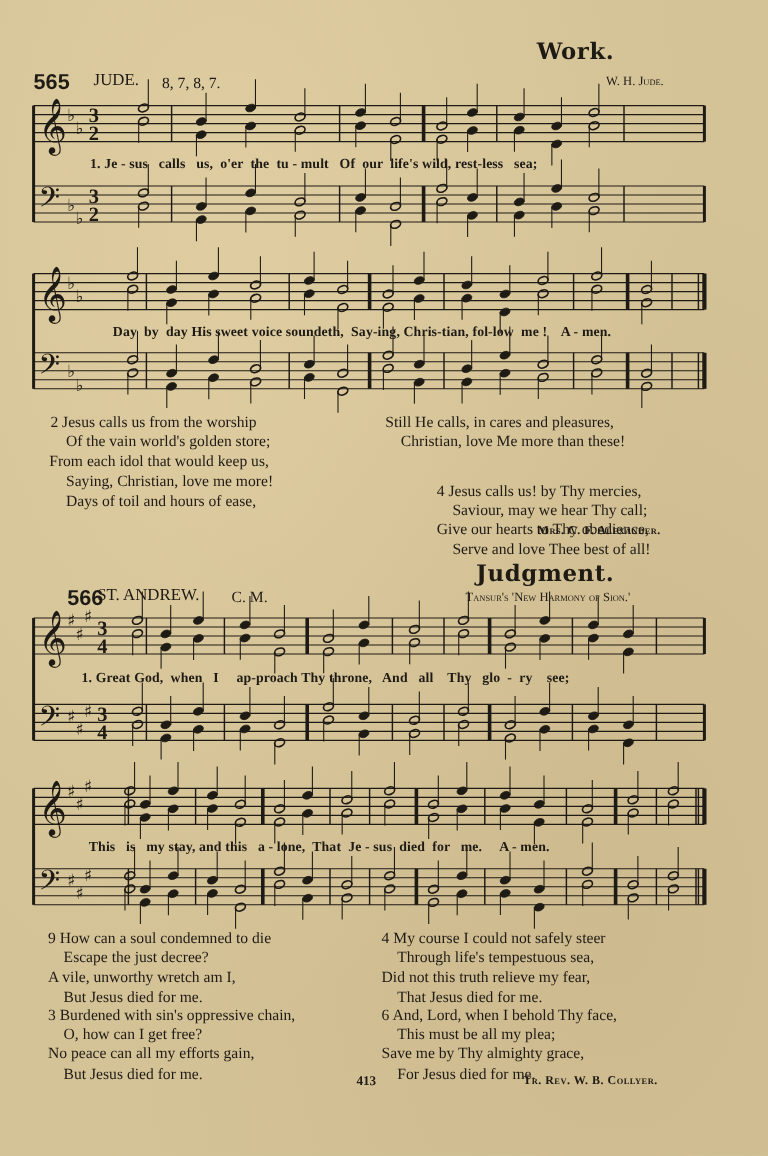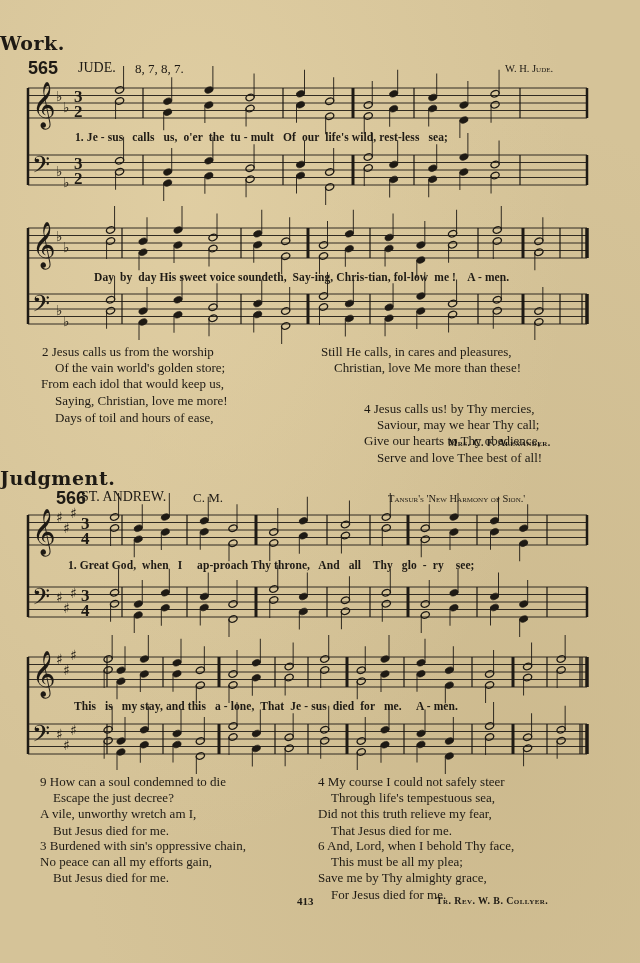--- a/index.html
+++ b/index.html
@@ -8,21 +8,21 @@
     background: #d5c398;
     background-image: radial-gradient(ellipse at 30% 20%, rgba(232,214,170,0.55), rgba(200,180,135,0) 60%),
                       radial-gradient(ellipse at 80% 80%, rgba(190,170,125,0.35), rgba(200,180,135,0) 60%);
     color: #1e1a14;
     font-family: "Liberation Serif", "DejaVu Serif", serif;
     position: relative;
   }
   .abs { position: absolute; }
   .section-title {
     font-family: "DejaVu Serif", serif; font-weight: bold; font-size: 19px;
-    letter-spacing: 0.5px; text-align: left; width: 512px; left: 0;
+    letter-spacing: 0.5px; text-align: right; width: 512px; left: 0;
   }
   .hymn-num { font-family: "Liberation Sans", sans-serif; font-weight: bold; font-size: 18px; }
   .tune { font-family: "Liberation Serif", serif; font-weight: normal; font-size: 14px; }
   .meter { font-family: "Liberation Serif", serif; font-size: 13px; }
   .composer { font-family: "Liberation Serif", serif; font-size: 10.5px; font-variant: small-caps; }
   .lyric {
     font-family: "Liberation Serif", serif; font-weight: bold; font-size: 11.5px;
     white-space: pre; letter-spacing: 0.1px;
   }
   .stanza { font-size: 13px; line-height: 16.2px; }
@@ -663,20 +663,21 @@
 <div class="abs lyric" style="left:74px;top:700px;">This   is   my stay, and this   a - lone,  That  Je - sus  died  for   me.     A - men.</div>
 
 <div class="abs stanza" style="left:40px;top:774px;">
   <div class="ln">9 How can a soul condemned to die</div>
   <div class="ln ind">Escape the just decree?</div>
   <div class="ln">A vile, unworthy wretch am I,</div>
   <div class="ln ind">But Jesus died for me.</div>
 </div>
 <div class="abs stanza" style="left:40px;top:838px;">
   <div class="ln">3 Burdened with sin's oppressive chain,</div>
+  <div class="ln ind">O, how can I get free?</div>
   <div class="ln">No peace can all my efforts gain,</div>
   <div class="ln ind">But Jesus died for me.</div>
 </div>
 <div class="abs stanza" style="left:318px;top:774px;">
   <div class="ln">4 My course I could not safely steer</div>
   <div class="ln ind">Through life's tempestuous sea,</div>
   <div class="ln">Did not this truth relieve my fear,</div>
   <div class="ln ind">That Jesus died for me.</div>
 </div>
 <div class="abs stanza" style="left:318px;top:838px;">

